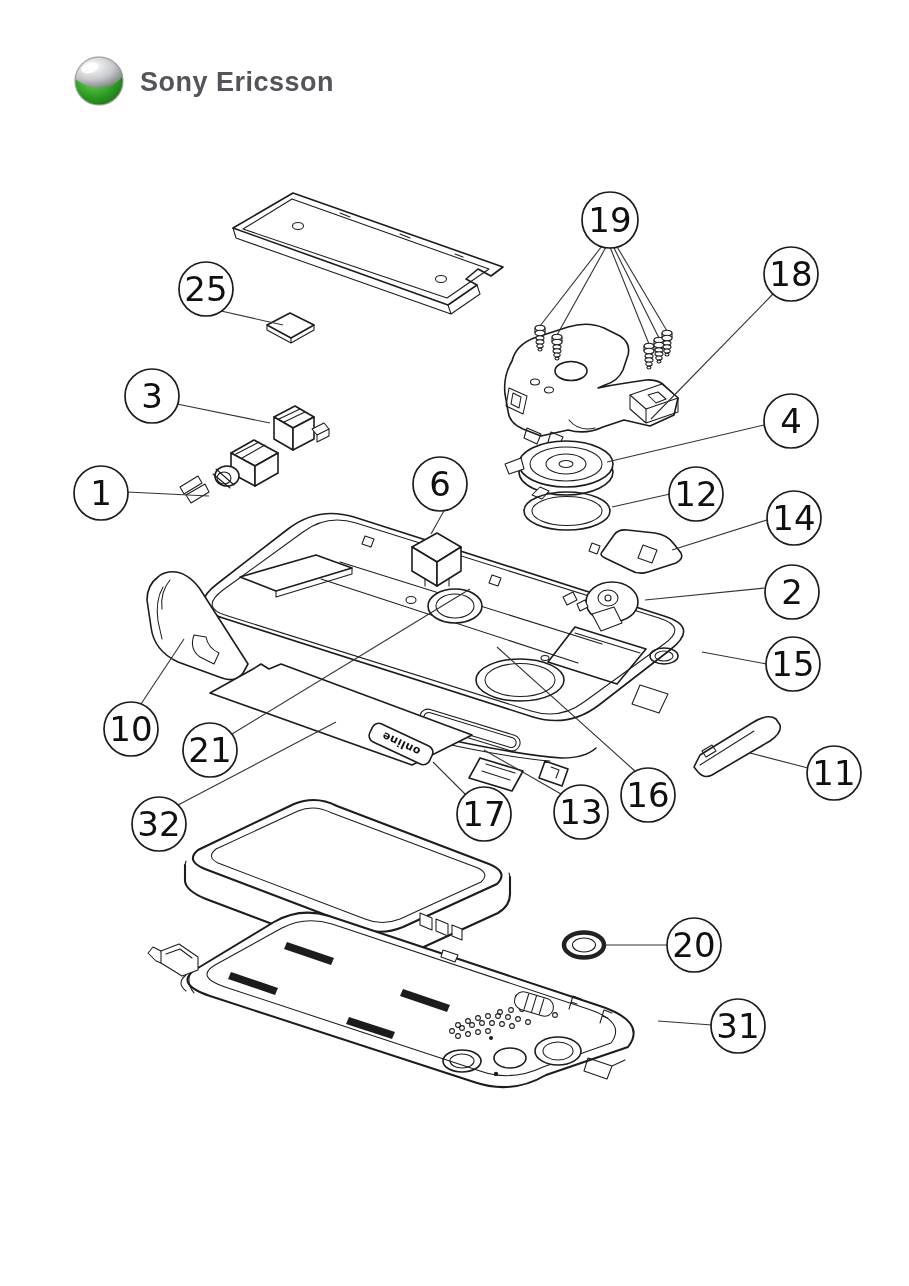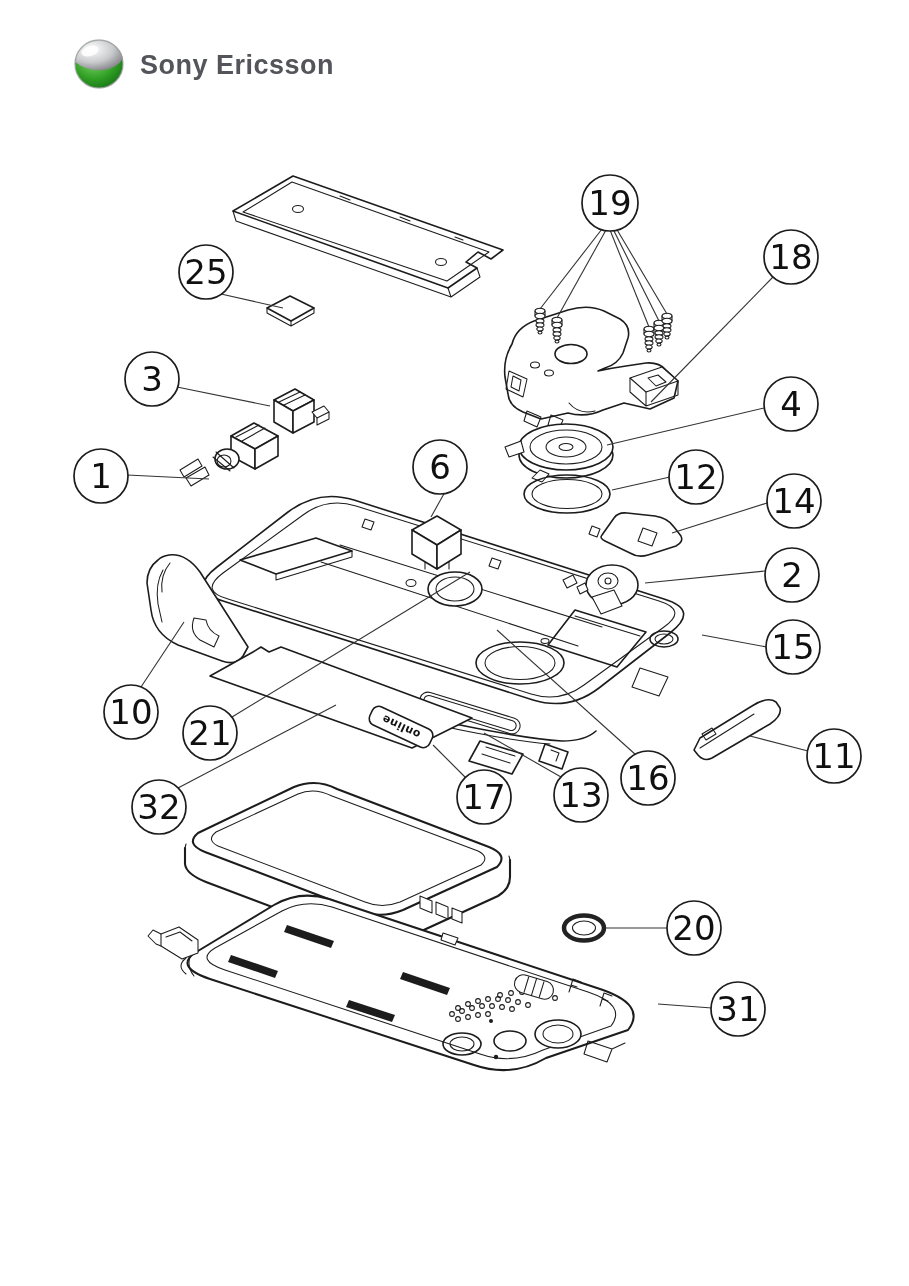--- a/index.html
+++ b/index.html
@@ -1,16 +1,16 @@
 <!DOCTYPE html>
 <html><head>
 <meta charset="utf-8">
 <style>
   html,body{margin:0;padding:0;background:#fff;}
-  .page{position:relative;width:909px;height:1150px;background:#ffffff;overflow:hidden;}
+  .page{position:relative;width:909px;height:1150px;background:#ffffff;overflow:hidden;margin-top:17px;}
   svg{display:block;}
   .ln{fill:none;stroke:#1c1c1c;stroke-width:1.6;stroke-linejoin:round;stroke-linecap:round}
   .ln2{fill:none;stroke:#1c1c1c;stroke-width:1.05;stroke-linejoin:round;stroke-linecap:round}
   .fw{fill:#ffffff;stroke:#1c1c1c;stroke-width:1.6;stroke-linejoin:round}
   .fw2{fill:#ffffff;stroke:#1c1c1c;stroke-width:1.05;stroke-linejoin:round}
   .slotf{fill:#1c1c1c;stroke:none}
   .dot{fill:#1c1c1c;stroke:none}
   .thick{fill:none;stroke:#222;stroke-width:4.5}
   .leader{stroke:#333;stroke-width:1.1;fill:none}
   .bubble{fill:#fff;stroke:#1c1c1c;stroke-width:1.7}

